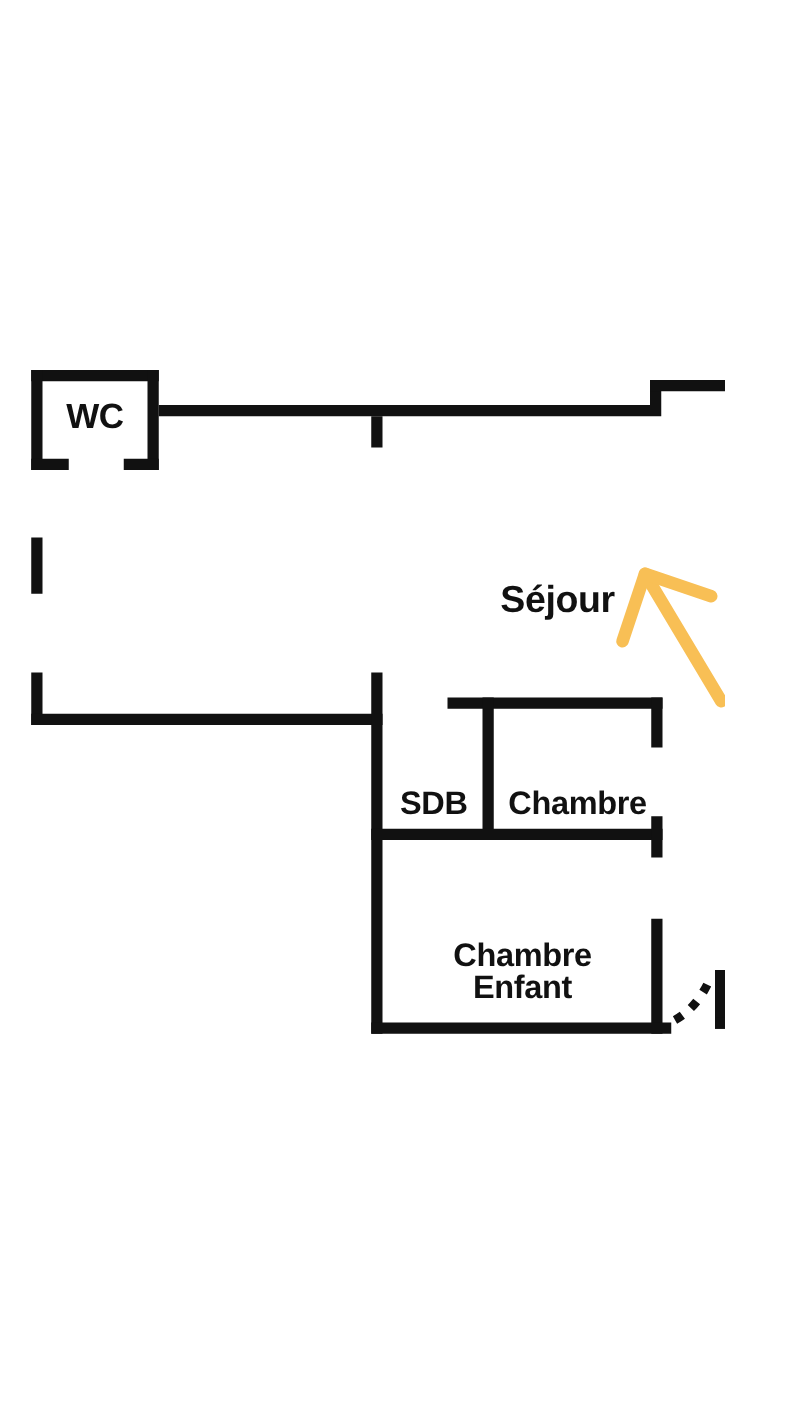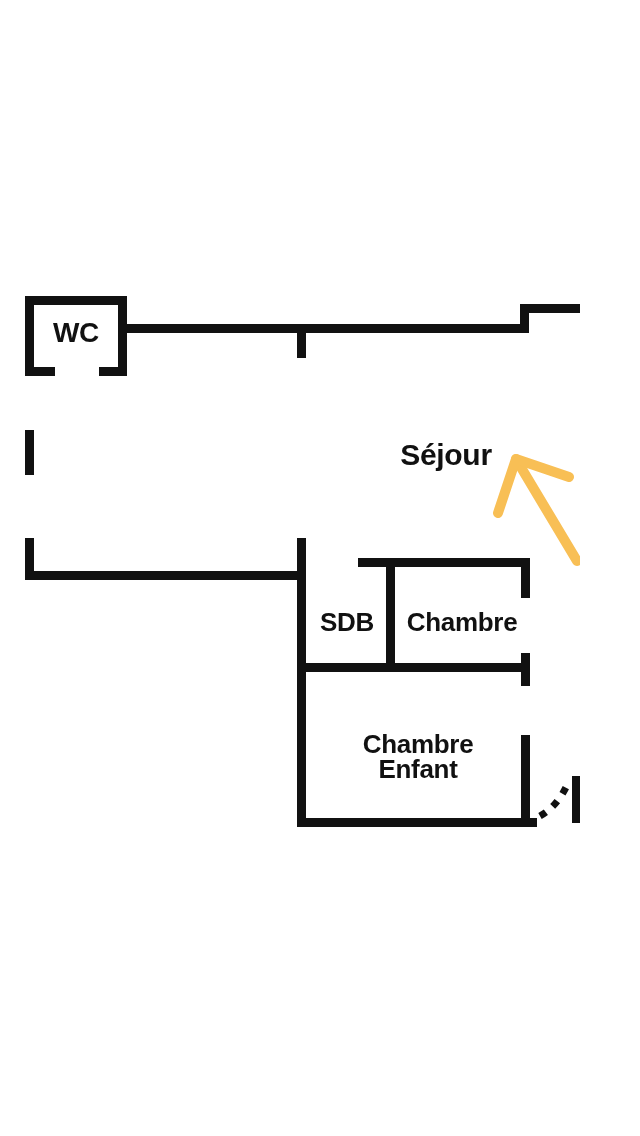--- a/index.html
+++ b/index.html
@@ -22,24 +22,24 @@
     transform: translate(-50%, -50%);
     font-weight: 700;
     color: #111111;
     white-space: nowrap;
     text-align: center;
     letter-spacing: -0.3px;
     line-height: 1.05;
   }
   .label-lg { font-size: 30px; }
   .label-md { font-size: 28px; }
-  .label-sm { font-size: 26px; }
+  .label-sm { font-size: 26px; margin-top: 20px; }
   .label-wc       { left: 76px;  top: 333px; }
   .label-cuisine  { left: 188px; top: 455px; }
-  .label-sejour   { left: 446px; top: 455px; }
+  .label-sejour   { left: 446px; top: 480px; }
   .label-sdb      { left: 347px; top: 623px; }
   .label-chambre  { left: 462px; top: 623px; }
   .label-chambre-enfant { left: 418px; top: 757px; line-height: 25px; }
 </style>
 </head>
 <body>
 
 <div id="canvas">
 
   <svg id="plan-svg" viewBox="0 0 640 1136" aria-hidden="true">

